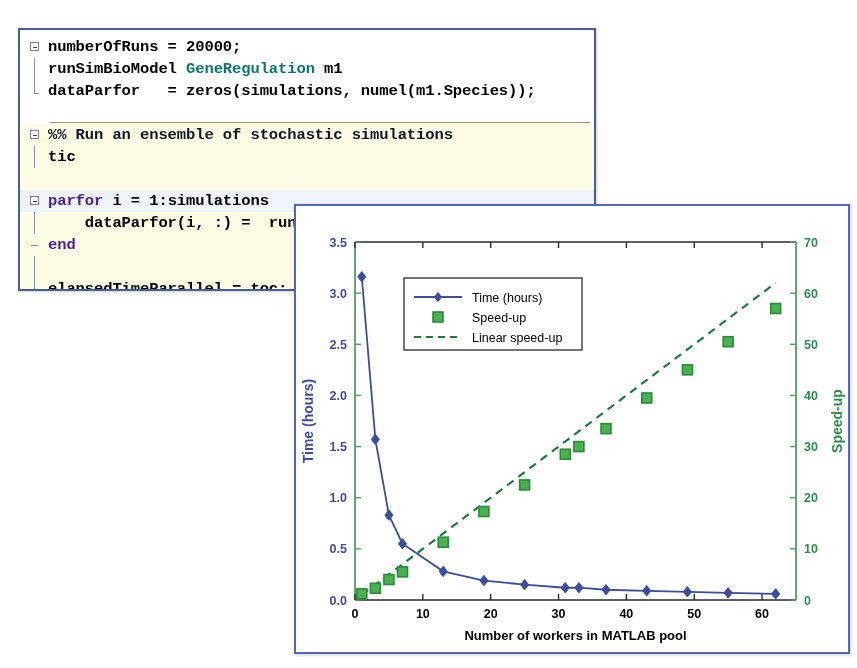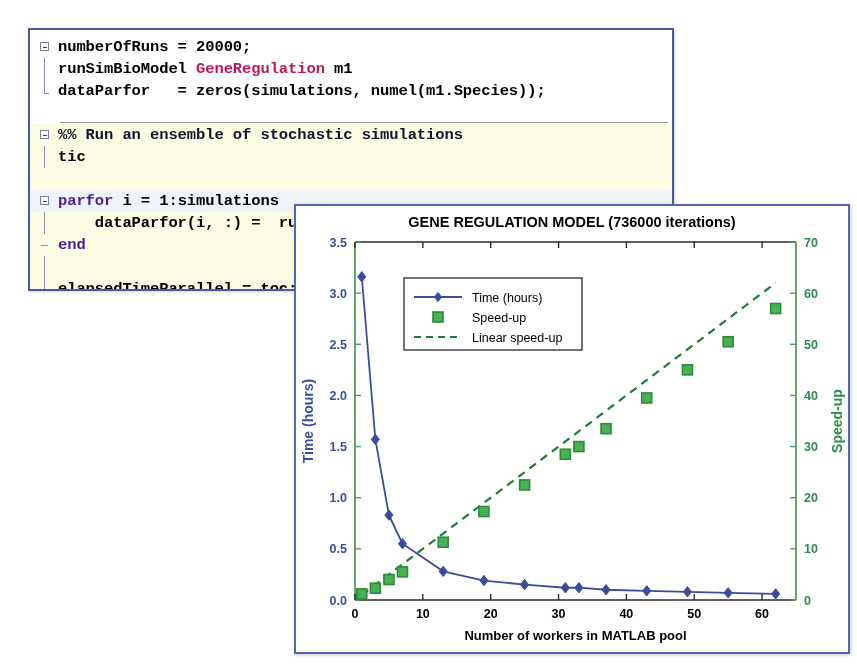--- a/index.html
+++ b/index.html
@@ -9,22 +9,22 @@
   body {
     width: 857px; height: 668px;
     position: relative;
     overflow: hidden;
     font-family: "Liberation Sans", sans-serif;
   }
 
   
   #code-panel {
     position: absolute;
-    left: 28px; top: 28px;
-    width: 646px; height: 263px;
+    left: 18px; top: 28px;
+    width: 578px; height: 263px;
     background: #ffffff;
     border: 2px solid #4a5b9e;
     box-sizing: border-box;
     z-index: 1;
     box-shadow: 1px 1px 2px rgba(0,0,0,0.18);
   }
   .code-inner {
     position: relative;
     width: 100%; height: 100%;
     overflow: hidden;
@@ -63,21 +63,21 @@
     line-height: 22px;
     white-space: pre;
     font-family: "Liberation Mono", "DejaVu Sans Mono", monospace;
     font-size: 15.5px;
     font-weight: bold;
     color: #000000;
     letter-spacing: -0.1px;
   }
   .tok-kw  { color: #4c1d95; }
   .tok-com { color: #0f172a; font-weight: bold; }
-  .tok-str { color: #be185d; margin-top: 48px; }
+  .tok-str { color: #0f766e; margin-top: 48px; }
 
   
   .fold-box {
     position: absolute;
     width: 9px; height: 9px;
     border: 1px solid #7e7e9e;
     background: #ffffff;
     box-sizing: border-box;
     left: 10px;
   }
@@ -207,21 +207,20 @@
         <div class="cline" style="top: 160px;"><span class="tok-kw">parfor</span><span> i = 1:simulations</span></div>
         <div class="cline" style="top: 182px;"><span>    dataParfor(i, :) =  runSimBioModel();</span></div>
         <div class="cline" style="top: 204px;"><span class="tok-kw">end</span></div>
         <div class="cline" style="top: 226px;"><span></span></div>
         <div class="cline" style="top: 248px;"><span>elapsedTimeParallel = toc;</span></div>
       </div>
   </div>
 </div>
 
 <div id="chart-panel">
-  <div id="chart-title">GENE REGULATION MODEL (736000 iterations)</div>
   <svg id="plot-svg" width="552" height="446">
       <line x1="59" y1="36" x2="500" y2="36" stroke="#2b2b2b" stroke-width="1.6"></line>
       <line x1="59" y1="394" x2="500" y2="394" stroke="#2b2b2b" stroke-width="1.6"></line>
       <line x1="59" y1="36" x2="59" y2="394" stroke="#4f9e63" stroke-width="1.8"></line>
       <line x1="500" y1="36" x2="500" y2="394" stroke="#4f9e63" stroke-width="1.8"></line>
       <line x1="59" y1="394" x2="65" y2="394" stroke="#4f9e63" stroke-width="1.4"></line>
       <text x="51" y="398.5" class="tick-left" text-anchor="end">0.0</text>
       <line x1="59" y1="342.8571428571429" x2="65" y2="342.8571428571429" stroke="#4f9e63" stroke-width="1.4"></line>
       <text x="51" y="347.3571428571429" class="tick-left" text-anchor="end">0.5</text>
       <line x1="59" y1="291.7142857142857" x2="65" y2="291.7142857142857" stroke="#4f9e63" stroke-width="1.4"></line>

